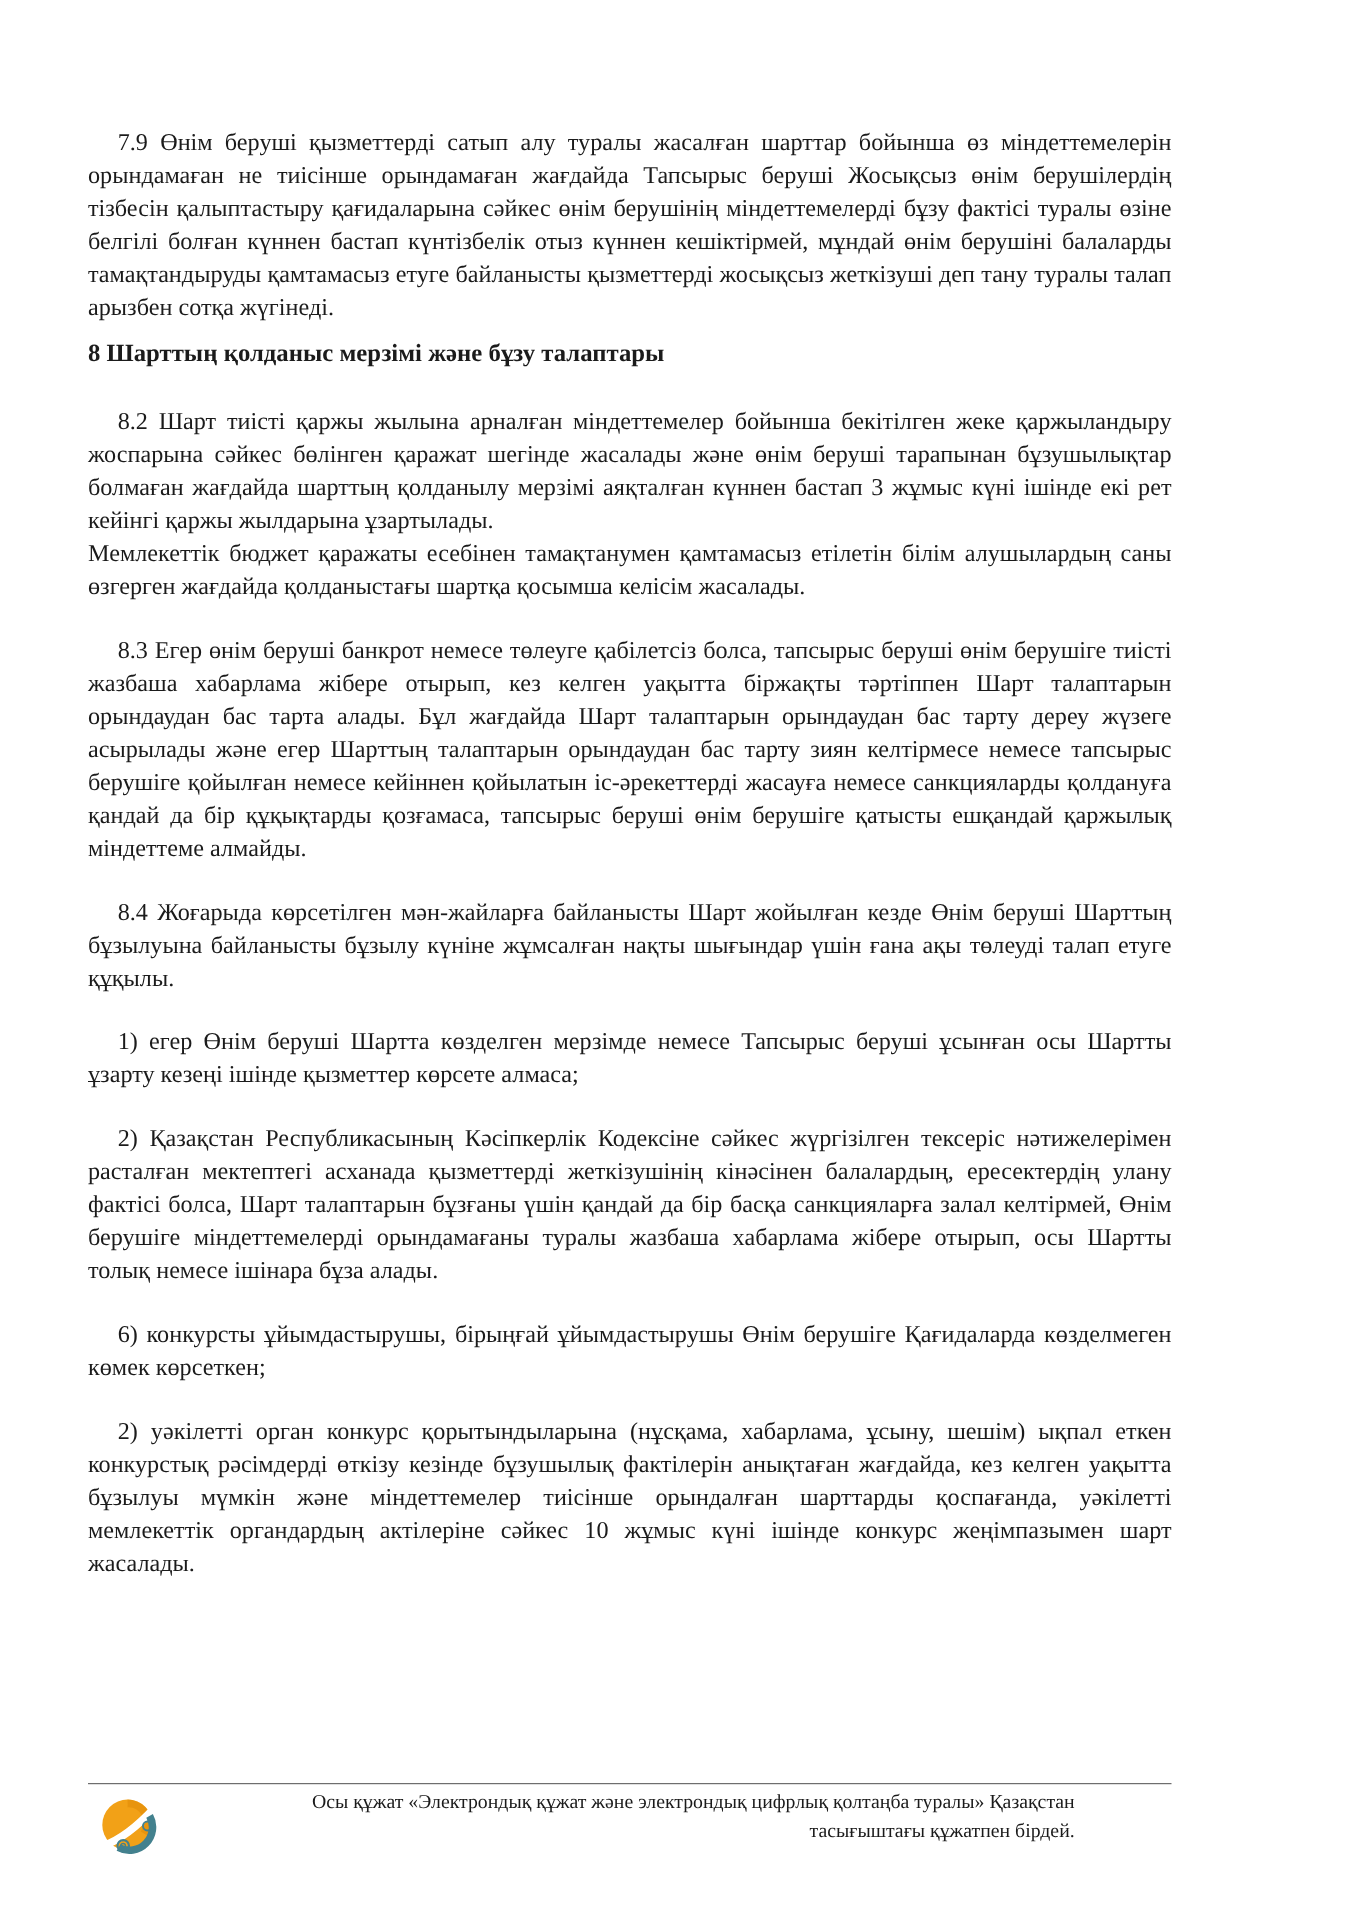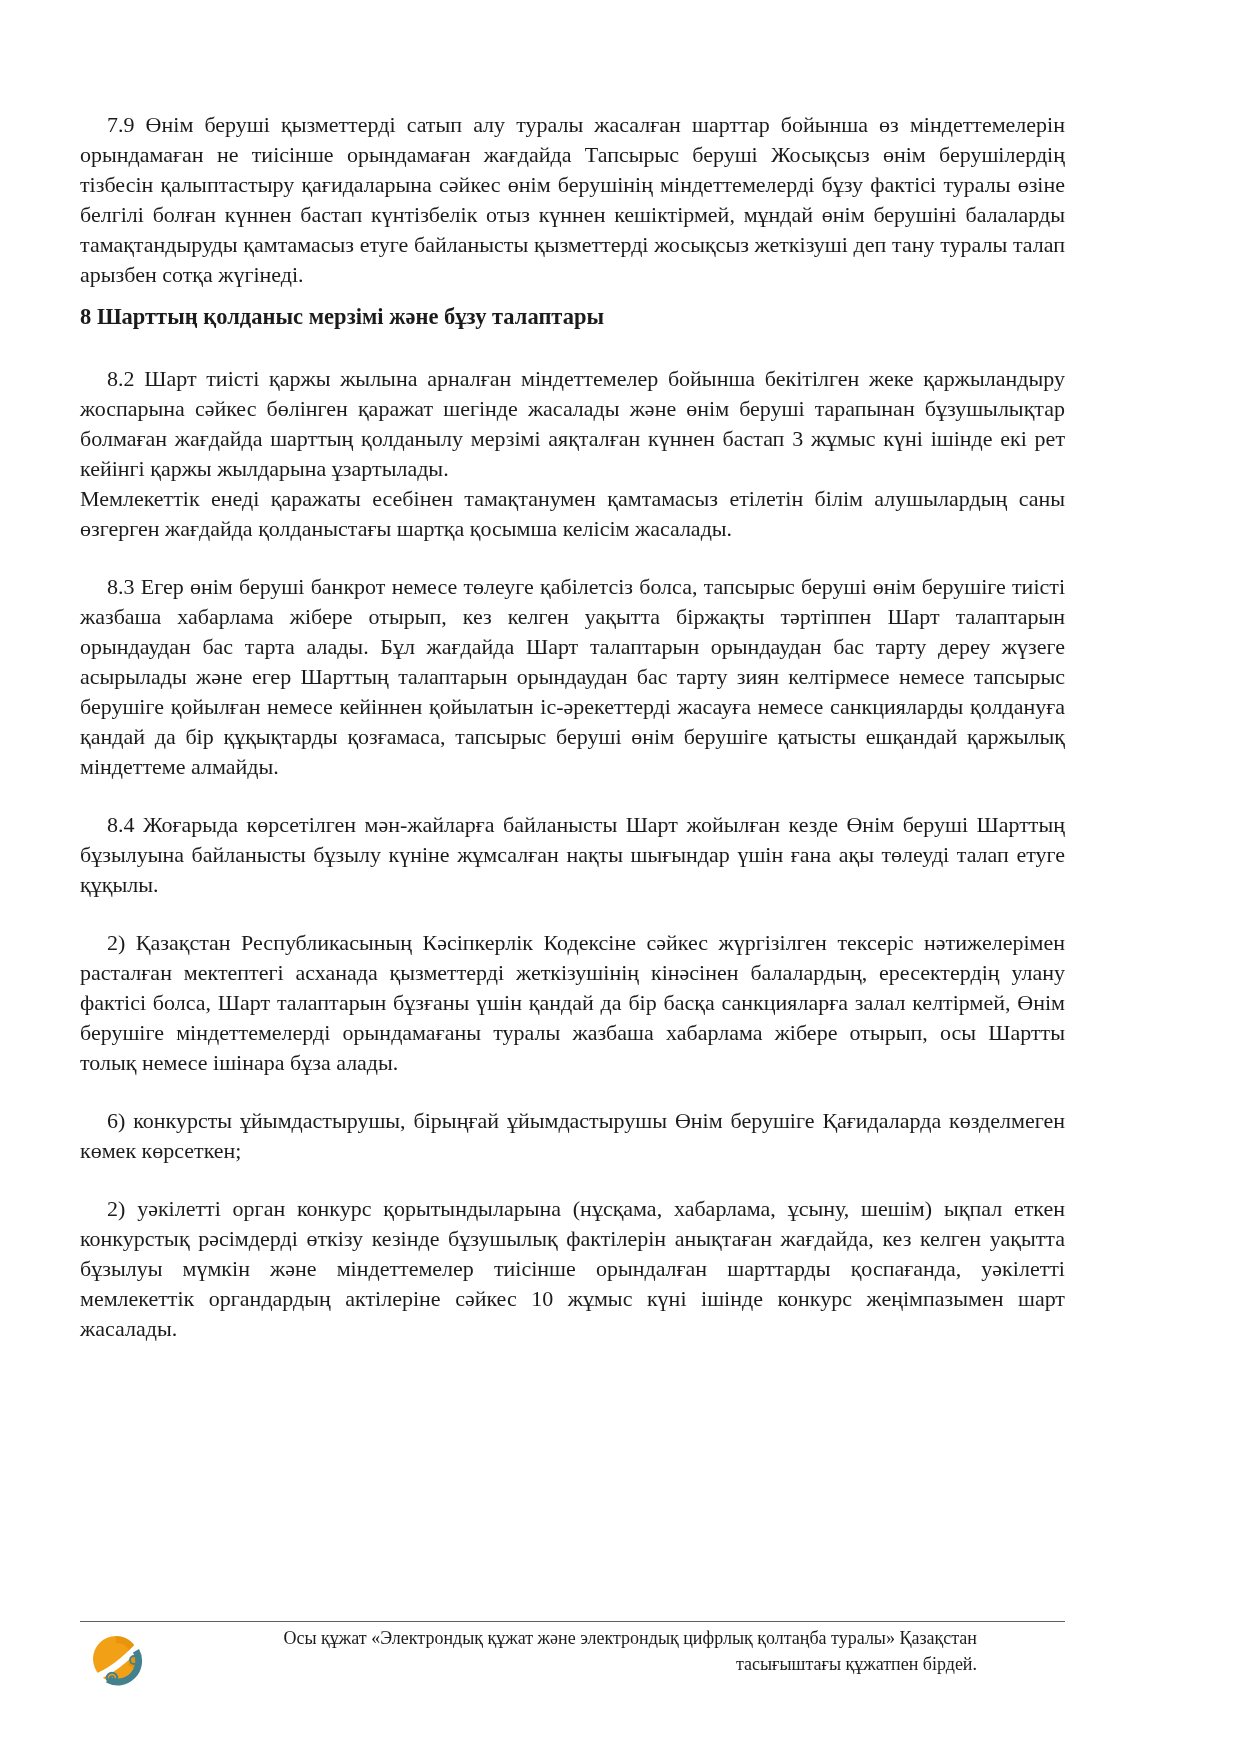--- a/index.html
+++ b/index.html
@@ -14,25 +14,24 @@
     background: #ffffff;
     overflow: hidden;
     font-family: "Liberation Serif", "DejaVu Serif", serif;
     color: #1b1b1b;
   }
   .content {
     position: absolute;
     left: 80px;
     top: 0;
     width: 985px;
-    padding-top: 86px;
+    padding-top: 114px;
     font-size: 22px;
     line-height: 30px;
     text-align: justify;
-    margin-top: 24px;
   }
   .para {
     margin: 28px 0 0 0;
     text-indent: 27px;
   }
   .para.first {
     margin-top: 0;
   }
   .para.cont {
     margin-top: 0;
@@ -86,23 +85,24 @@
 </style>
 </head>
 <body>
 
 <div class="page">
 
   <div class="content">
     <p class="para first">7.9 Өнім беруші қызметтерді сатып алу туралы жасалған шарттар бойынша өз міндеттемелерін орындамаған не тиісінше орындамаған жағдайда Тапсырыс беруші Жосықсыз өнім берушілердің тізбесін қалыптастыру қағидаларына сәйкес өнім берушінің міндеттемелерді бұзу фактісі туралы өзіне белгілі болған күннен бастап күнтізбелік отыз күннен кешіктірмей, мұндай өнім берушіні балаларды тамақтандыруды қамтамасыз етуге байланысты қызметтерді жосықсыз жеткізуші деп тану туралы талап арызбен сотқа жүгінеді.</p>
     <h2 class="heading">8 Шарттың қолданыс мерзімі және бұзу талаптары</h2>
     <p class="para loose">8.2 Шарт тиісті қаржы жылына арналған міндеттемелер бойынша бекітілген жеке қаржыландыру жоспарына сәйкес бөлінген қаражат шегінде жасалады және өнім беруші тарапынан бұзушылықтар болмаған жағдайда шарттың қолданылу мерзімі аяқталған күннен бастап 3 жұмыс күні ішінде екі рет кейінгі қаржы жылдарына ұзартылады.</p>
-    <p class="para cont">Мемлекеттік енеді қаражаты есебінен тамақтанумен қамтамасыз етілетін білім алушылардың саны өзгерген жағдайда қолданыстағы шартқа қосымша келісім жасалады.</p>
+    <p class="para cont">Мемлекеттік бюджет қаражаты есебінен тамақтанумен қамтамасыз етілетін білім алушылардың саны өзгерген жағдайда қолданыстағы шартқа қосымша келісім жасалады.</p>
     <p class="para">8.3 Егер өнім беруші банкрот немесе төлеуге қабілетсіз болса, тапсырыс беруші өнім берушіге тиісті жазбаша хабарлама жібере отырып, кез келген уақытта біржақты тәртіппен Шарт талаптарын орындаудан бас тарта алады. Бұл жағдайда Шарт талаптарын орындаудан бас тарту дереу жүзеге асырылады және егер Шарттың талаптарын орындаудан бас тарту зиян келтірмесе немесе тапсырыс берушіге қойылған немесе кейіннен қойылатын іс-әрекеттерді жасауға немесе санкцияларды қолдануға қандай да бір құқықтарды қозғамаса, тапсырыс беруші өнім берушіге қатысты ешқандай қаржылық міндеттеме алмайды.</p>
     <p class="para">8.4 Жоғарыда көрсетілген мән-жайларға байланысты Шарт жойылған кезде Өнім беруші Шарттың бұзылуына байланысты бұзылу күніне жұмсалған нақты шығындар үшін ғана ақы төлеуді талап етуге құқылы.</p>
+    <p class="para">1) егер Өнім беруші Шартта көзделген мерзімде немесе Тапсырыс беруші ұсынған осы Шартты ұзарту кезеңі ішінде қызметтер көрсете алмаса;</p>
     <p class="para">2) Қазақстан Республикасының Кәсіпкерлік Кодексіне сәйкес жүргізілген тексеріс нәтижелерімен расталған мектептегі асханада қызметтерді жеткізушінің кінәсінен балалардың, ересектердің улану фактісі болса, Шарт талаптарын бұзғаны үшін қандай да бір басқа санкцияларға залал келтірмей, Өнім берушіге міндеттемелерді орындамағаны туралы жазбаша хабарлама жібере отырып, осы Шартты толық немесе ішінара бұза алады.</p>
     <p class="para">6) конкурсты ұйымдастырушы, бірыңғай ұйымдастырушы Өнім берушіге Қағидаларда көзделмеген көмек көрсеткен;</p>
     <p class="para">2) уәкілетті орган конкурс қорытындыларына (нұсқама, хабарлама, ұсыну, шешім) ықпал еткен конкурстық рәсімдерді өткізу кезінде бұзушылық фактілерін анықтаған жағдайда, кез келген уақытта бұзылуы мүмкін және міндеттемелер тиісінше орындалған шарттарды қоспағанда, уәкілетті мемлекеттік органдардың актілеріне сәйкес 10 жұмыс күні ішінде конкурс жеңімпазымен шарт жасалады.</p>
   </div>
 
   <div class="footer-rule"></div>
 
   <div class="footer">
     <svg class="footer-logo" viewBox="0 0 56 56" xmlns="http://www.w3.org/2000/svg" aria-hidden="true">
 

